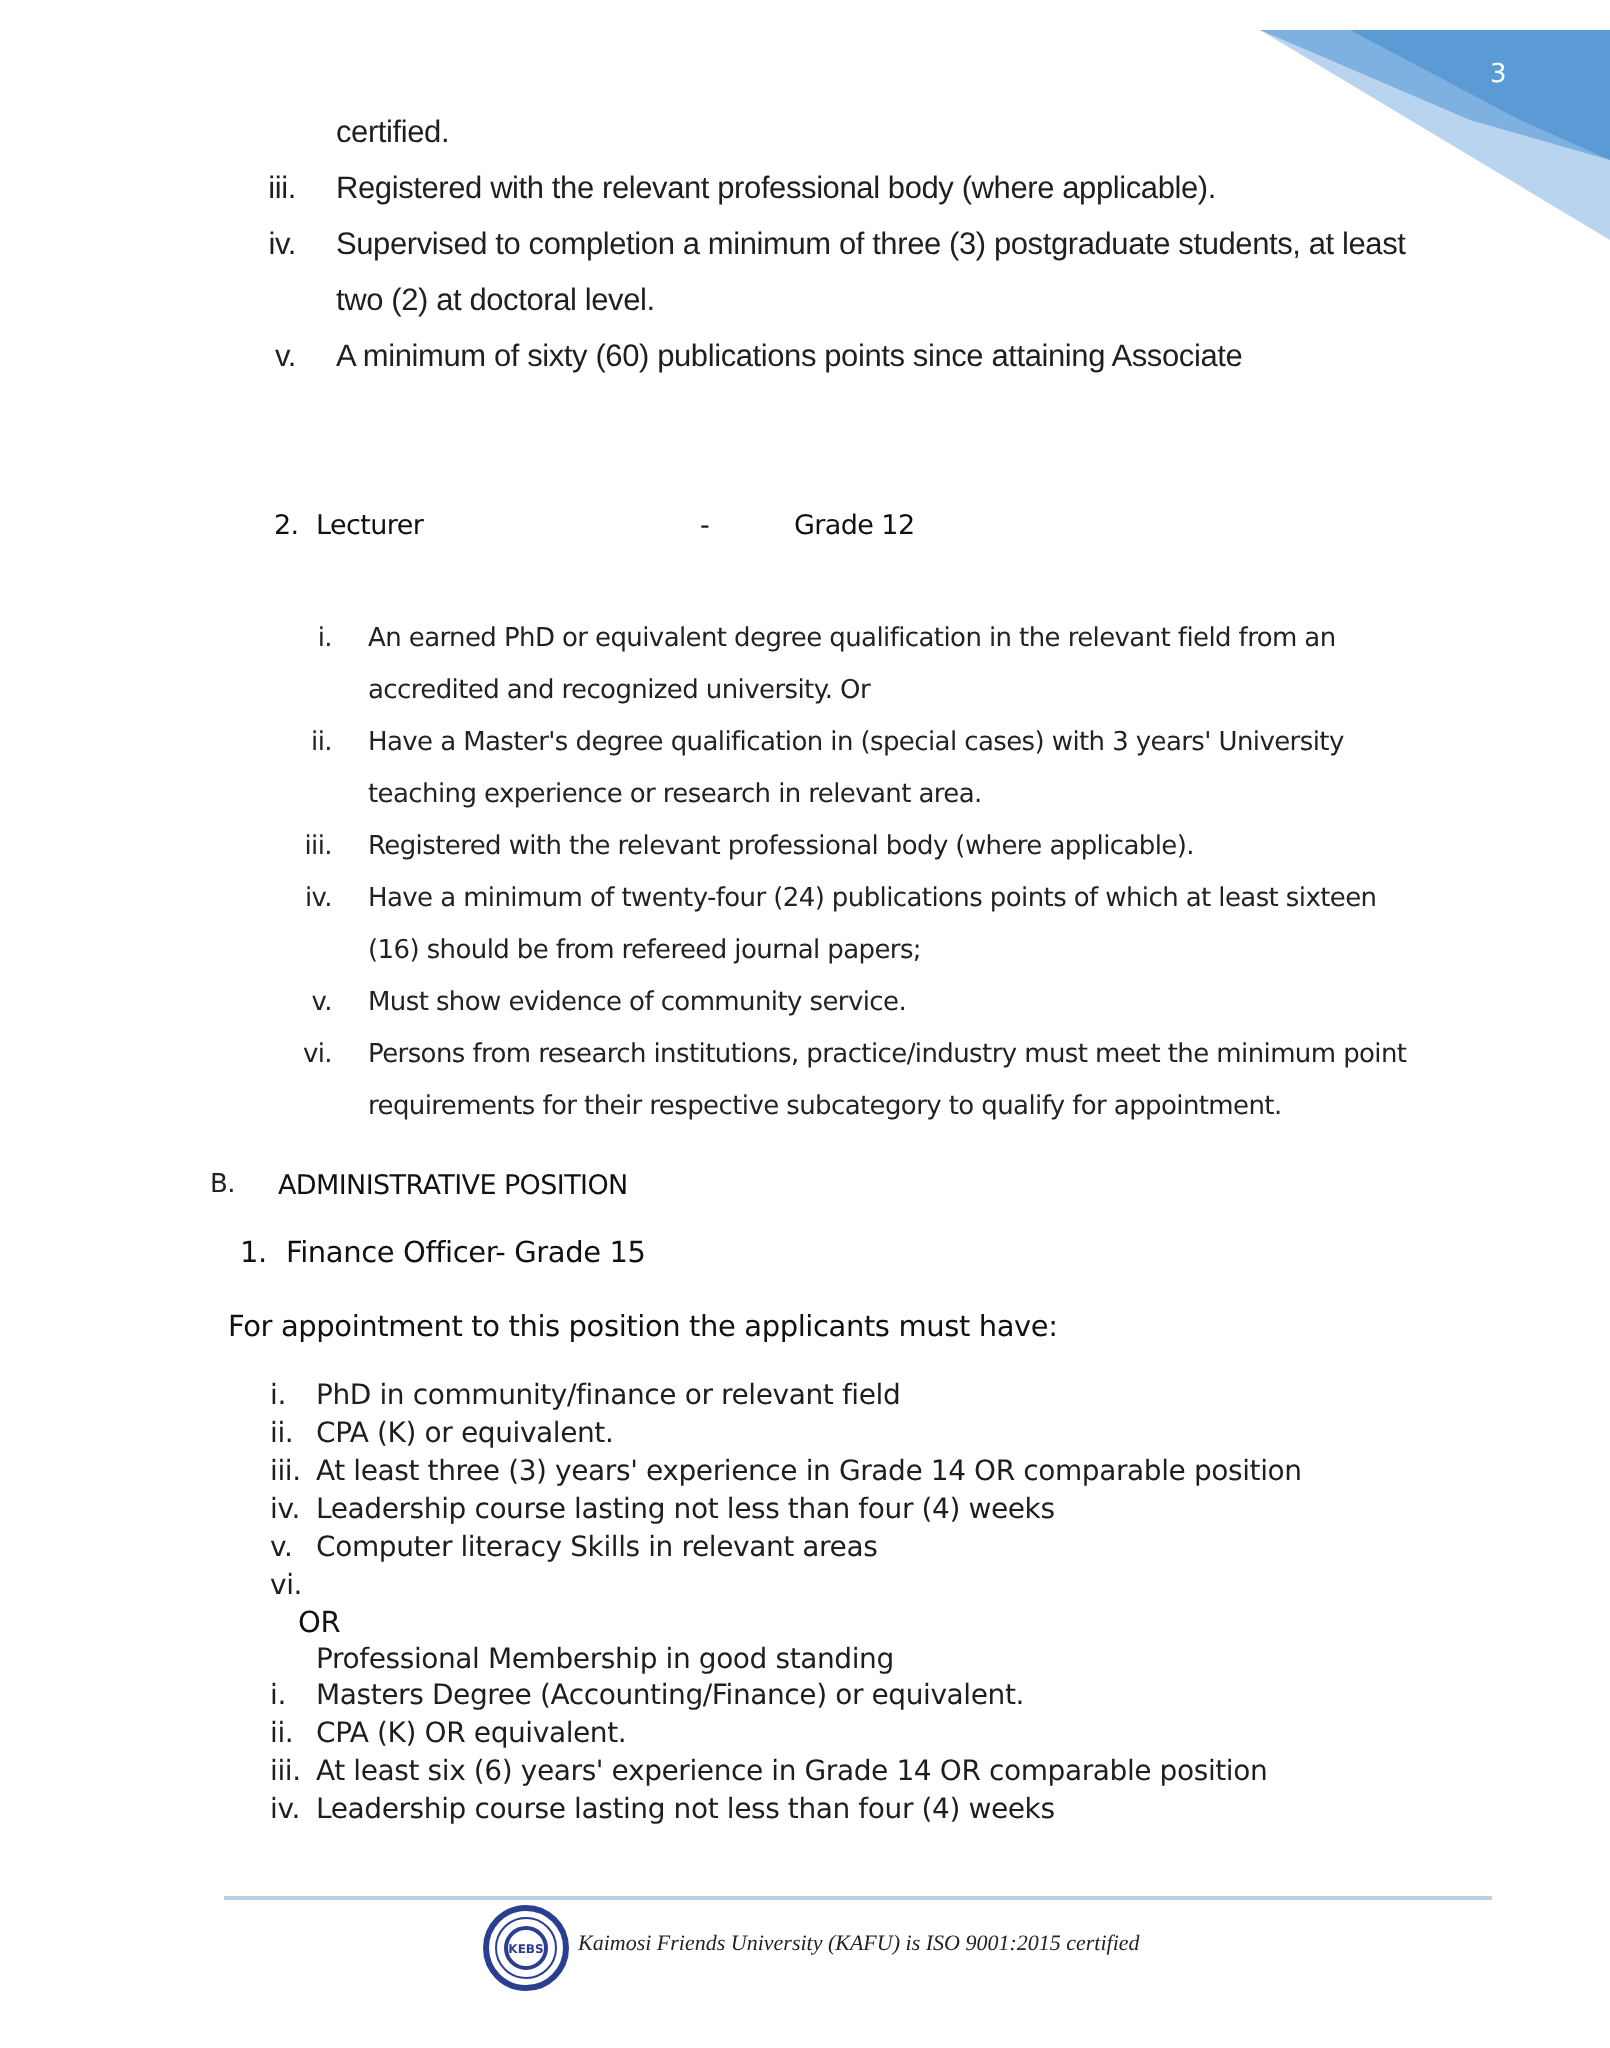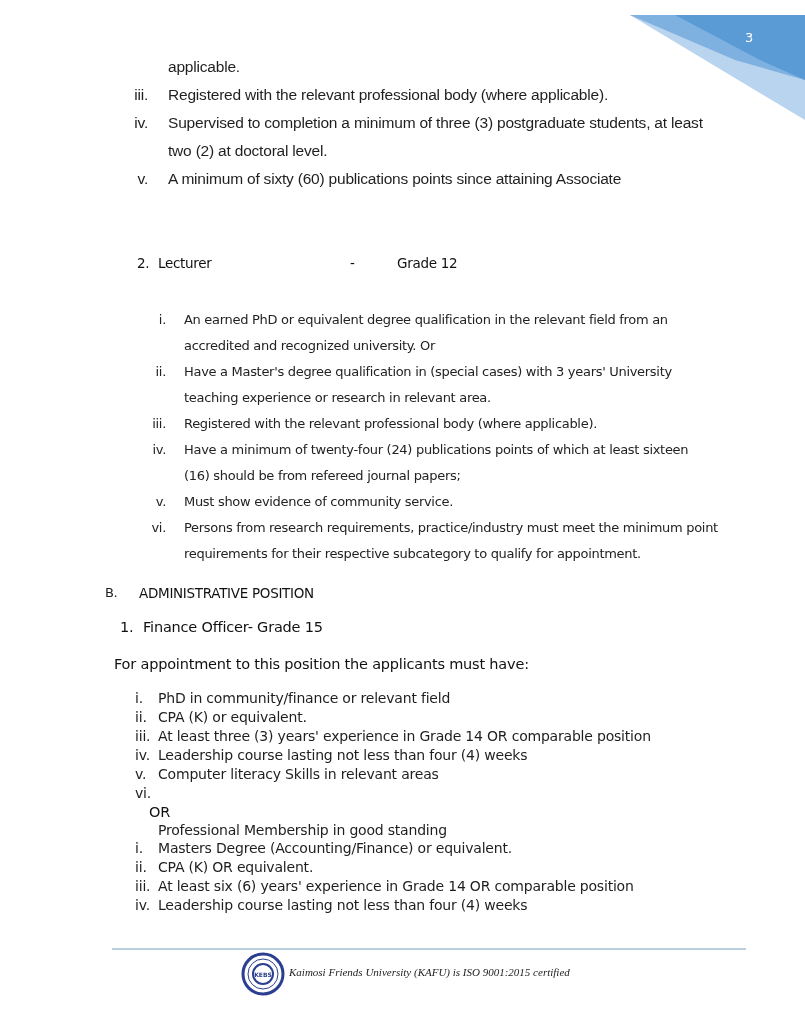--- a/index.html
+++ b/index.html
@@ -32,21 +32,21 @@
 
 <div class="page">
 
   <svg class="corner" viewBox="0 0 190 130" style="left:615px;">
     <polygon points="15,15 190,15 190,120" fill="#b9d4ee"></polygon>
     <polygon points="15,15 190,15 190,80 120,60" fill="#7eb1e0"></polygon>
     <polygon points="60,15 190,15 190,80 145,60" fill="#5b9bd5"></polygon>
   </svg>
   <div class="page-num">3</div>
 
-  <div class="abs s1" style="left:168px; top:58px;">applicable.</div>
+  <div class="abs s1" style="left:168px; top:58px;">certified.</div>
 
   <div class="abs s1" style="left:118px; top:86px; width:30px; text-align:right;">iii.</div>
   <div class="abs s1" style="left:168px; top:86px;">Registered with the relevant professional body (where applicable).</div>
 
   <div class="abs s1" style="left:118px; top:114px; width:30px; text-align:right;">iv.</div>
   <div class="abs s1" style="left:168px; top:114px;">Supervised to completion a minimum of three (3) postgraduate students, at least</div>
   <div class="abs s1" style="left:168px; top:142px;">two (2) at doctoral level.</div>
 
   <div class="abs s1" style="left:118px; top:170px; width:30px; text-align:right;">v.</div>
   <div class="abs s1" style="left:168px; top:170px;">A minimum of sixty (60) publications points since attaining Associate</div>
@@ -68,21 +68,21 @@
   <div class="abs s2" style="left:184px; top:416px;">Registered with the relevant professional body (where applicable).</div>
 
   <div class="abs s2" style="left:130px; top:442px; width:36px; text-align:right;">iv.</div>
   <div class="abs s2" style="left:184px; top:442px;">Have a minimum of twenty-four (24) publications points of which at least sixteen</div>
   <div class="abs s2" style="left:184px; top:468px;">(16) should be from refereed journal papers;</div>
 
   <div class="abs s2" style="left:130px; top:494px; width:36px; text-align:right;">v.</div>
   <div class="abs s2" style="left:184px; top:494px;">Must show evidence of community service.</div>
 
   <div class="abs s2" style="left:130px; top:520px; width:36px; text-align:right;">vi.</div>
-  <div class="abs s2" style="left:184px; top:520px;">Persons from research requirements, practice/industry must meet the minimum point</div>
+  <div class="abs s2" style="left:184px; top:520px;">Persons from research institutions, practice/industry must meet the minimum point</div>
   <div class="abs s2" style="left:184px; top:546px;">requirements for their respective subcategory to qualify for appointment.</div>
 
   <div class="abs s2" style="left:105px; top:585px;">B.</div>
   <div class="abs s2 head" style="left:139px; top:585px;">ADMINISTRATIVE POSITION</div>
 
   <div class="abs s3 h" style="left:120px; top:619px;">1.</div>
   <div class="abs s3 h" style="left:143px; top:619px;">Finance Officer- Grade 15</div>
 
   <div class="abs s3 h" style="left:114px; top:656px;">For appointment to this position the applicants must have:</div>
 

